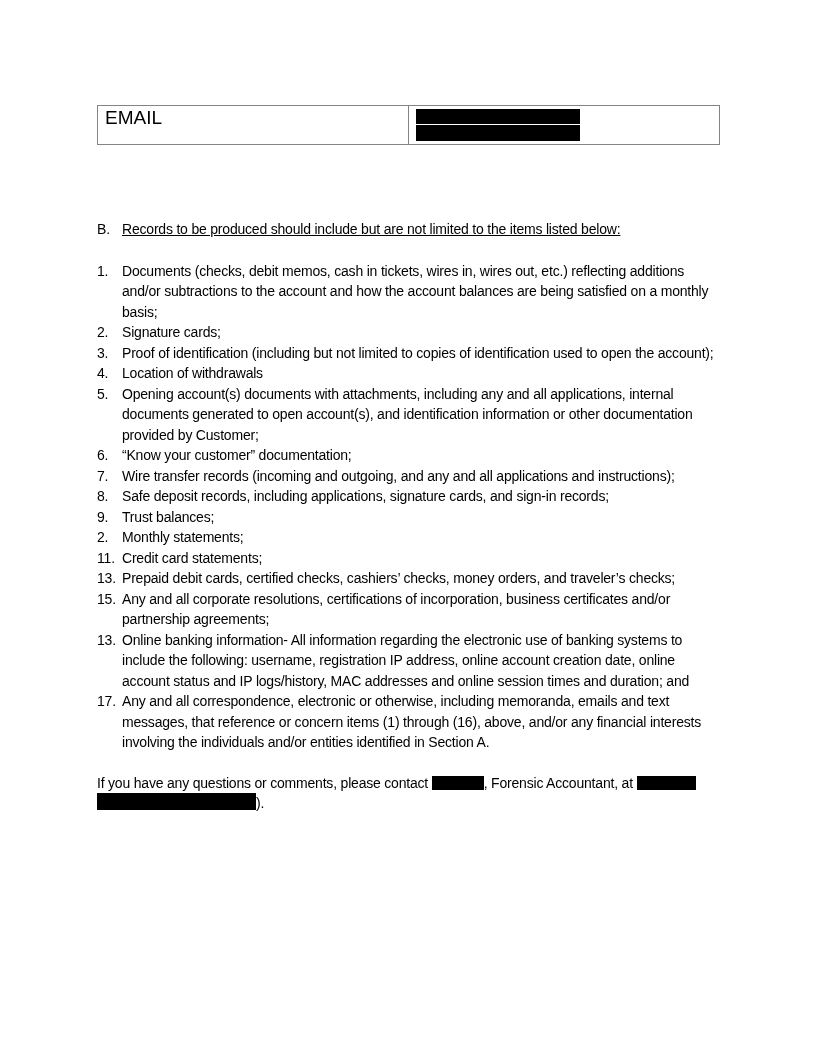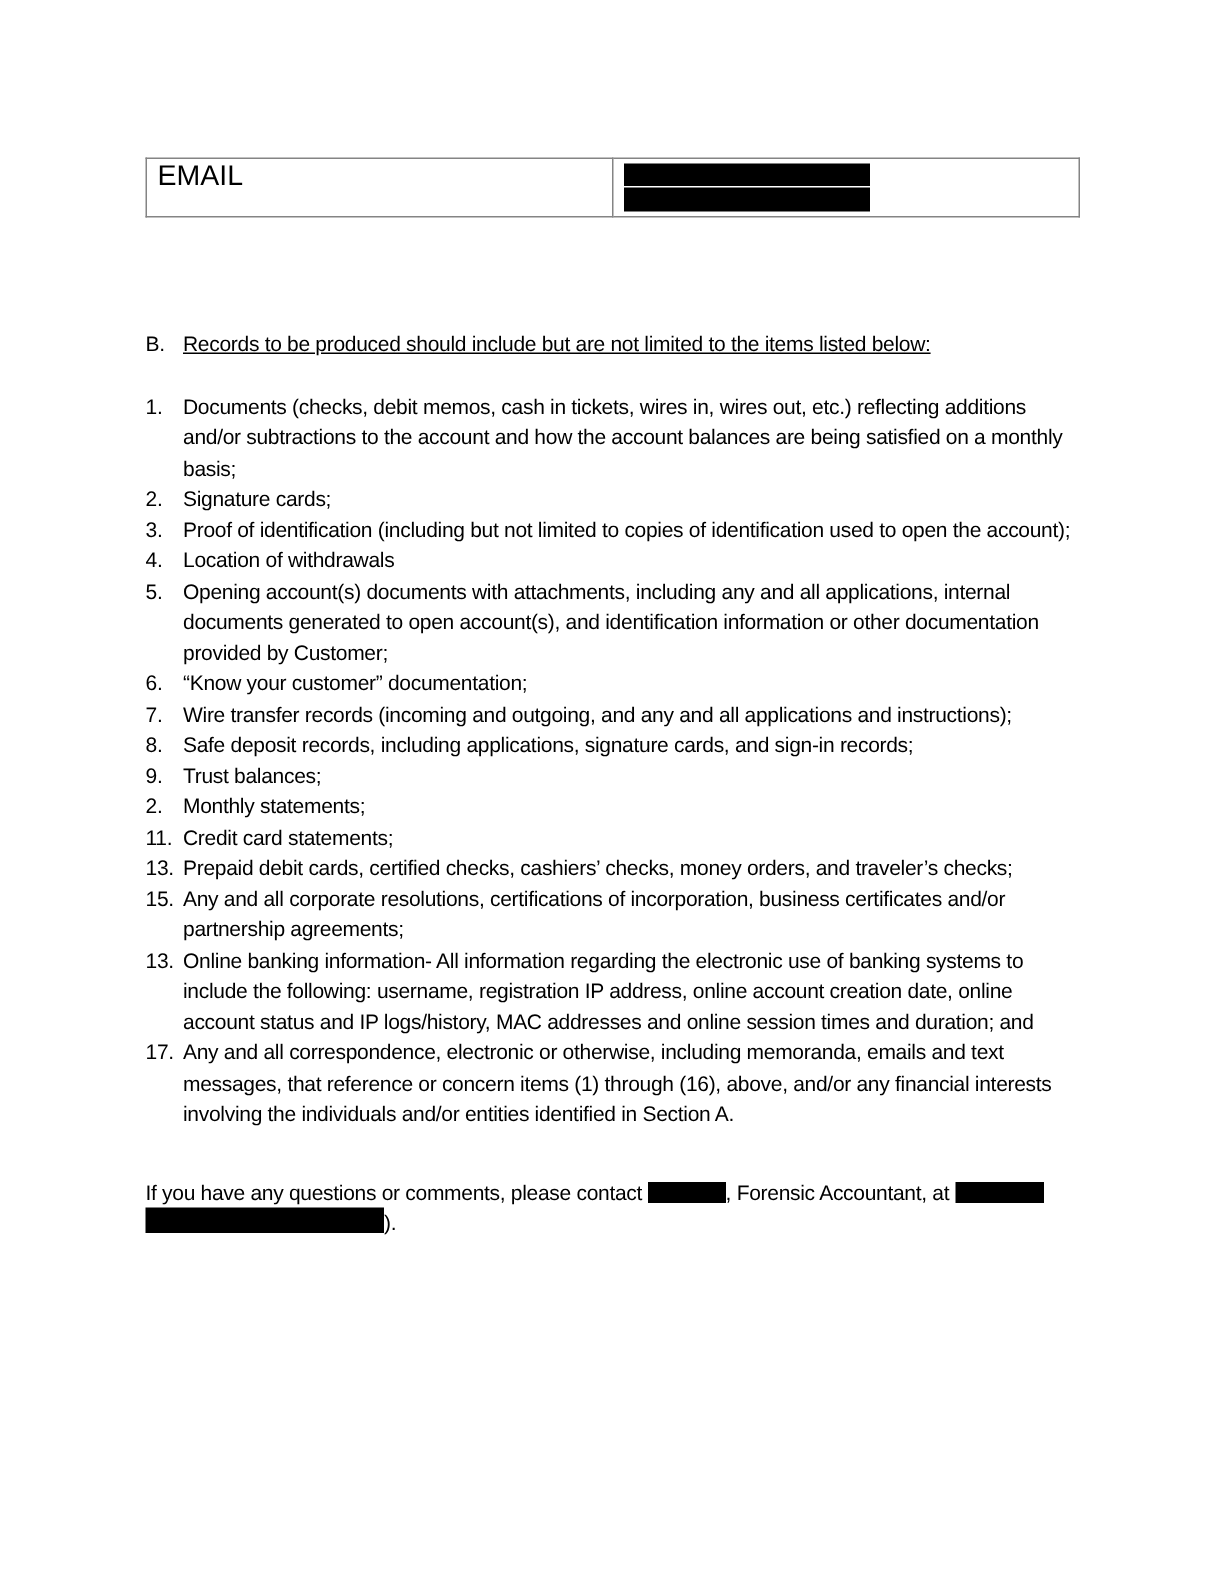--- a/index.html
+++ b/index.html
@@ -53,21 +53,21 @@
     flex:none;
     width:25px;
   }
   .hang-text{flex:1;text-decoration:underline;}
   
   .records-list{margin-top:21px;}
   .list-item{display:flex;}
   .list-item .num{flex:none;width:25px;}
   .list-item .txt{flex:1;}
   
-  .closing{margin-top:32px;}
+  .closing{margin-top:20px;}
   .closing .redaction{vertical-align:-2px;}
 </style>
 </head>
 <body>
 
 <div class="page">
 
   <table class="info-table">
     <tbody>
       <tr class="row-email">

